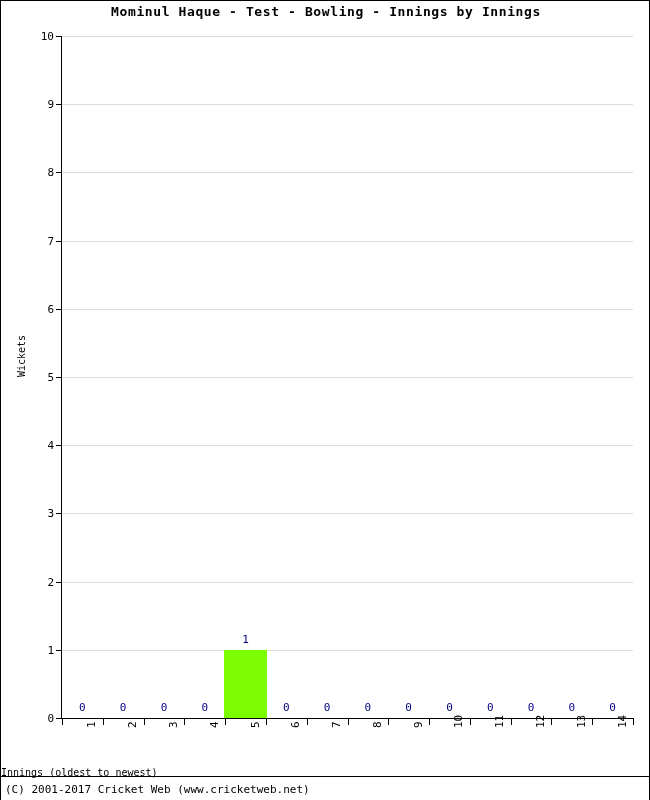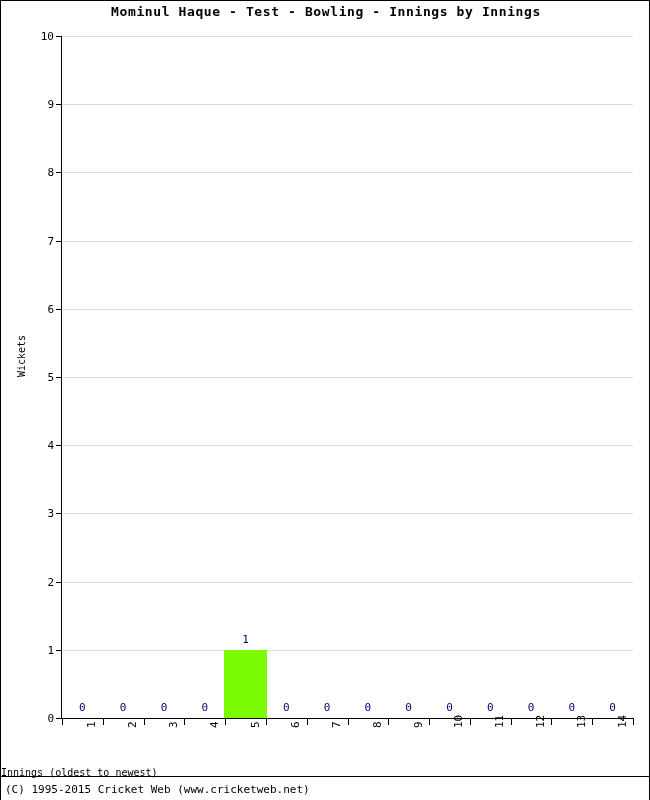--- a/index.html
+++ b/index.html
@@ -269,15 +269,15 @@
       <div class="bar-value-label" style="left: 346.893px; width: 40px; top: 701px; color: rgb(0, 0, 128);">0</div>
       <div class="bar-value-label" style="left: 387.679px; width: 40px; top: 701px; color: rgb(0, 0, 128);">0</div>
       <div class="bar-value-label" style="left: 428.464px; width: 40px; top: 701px; color: rgb(0, 0, 128);">0</div>
       <div class="bar-value-label" style="left: 469.25px; width: 40px; top: 701px; color: rgb(0, 0, 128);">0</div>
       <div class="bar-value-label" style="left: 510.036px; width: 40px; top: 701px; color: rgb(0, 0, 128);">0</div>
       <div class="bar-value-label" style="left: 550.821px; width: 40px; top: 701px; color: rgb(0, 0, 128);">0</div>
       <div class="bar-value-label" style="left: 591.607px; width: 40px; top: 701px; color: rgb(0, 0, 128);">0</div>
     </div>
 
   <div id="footer-rule"></div>
-  <div id="footer-text">(C) 1995-2015 Cricket Web (www.cricketweb.net)</div>
+  <div id="footer-text">(C) 2001-2017 Cricket Web (www.cricketweb.net)</div>
 
 </div>
 
 </body></html>

